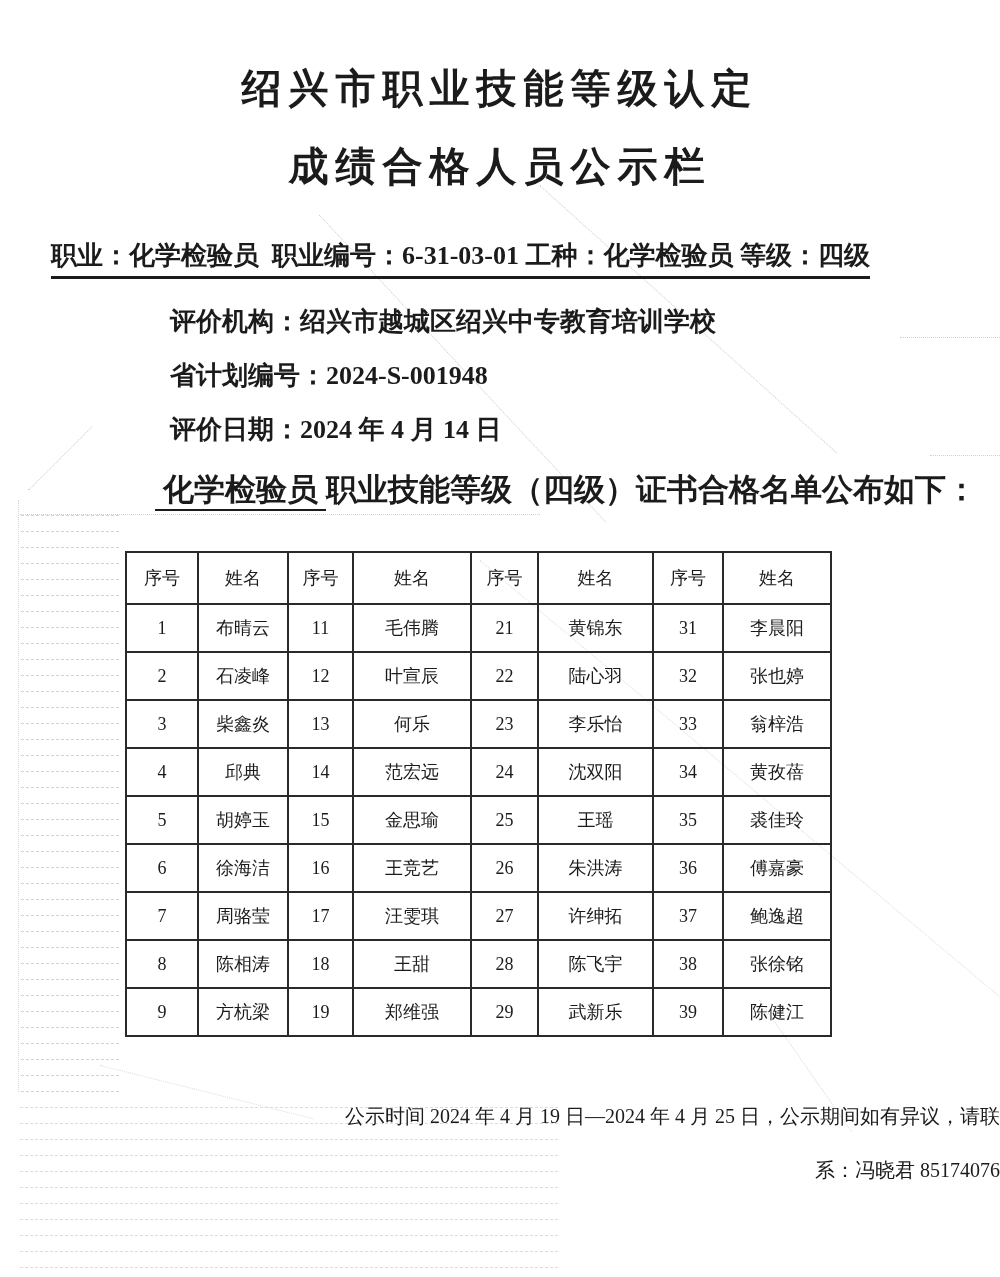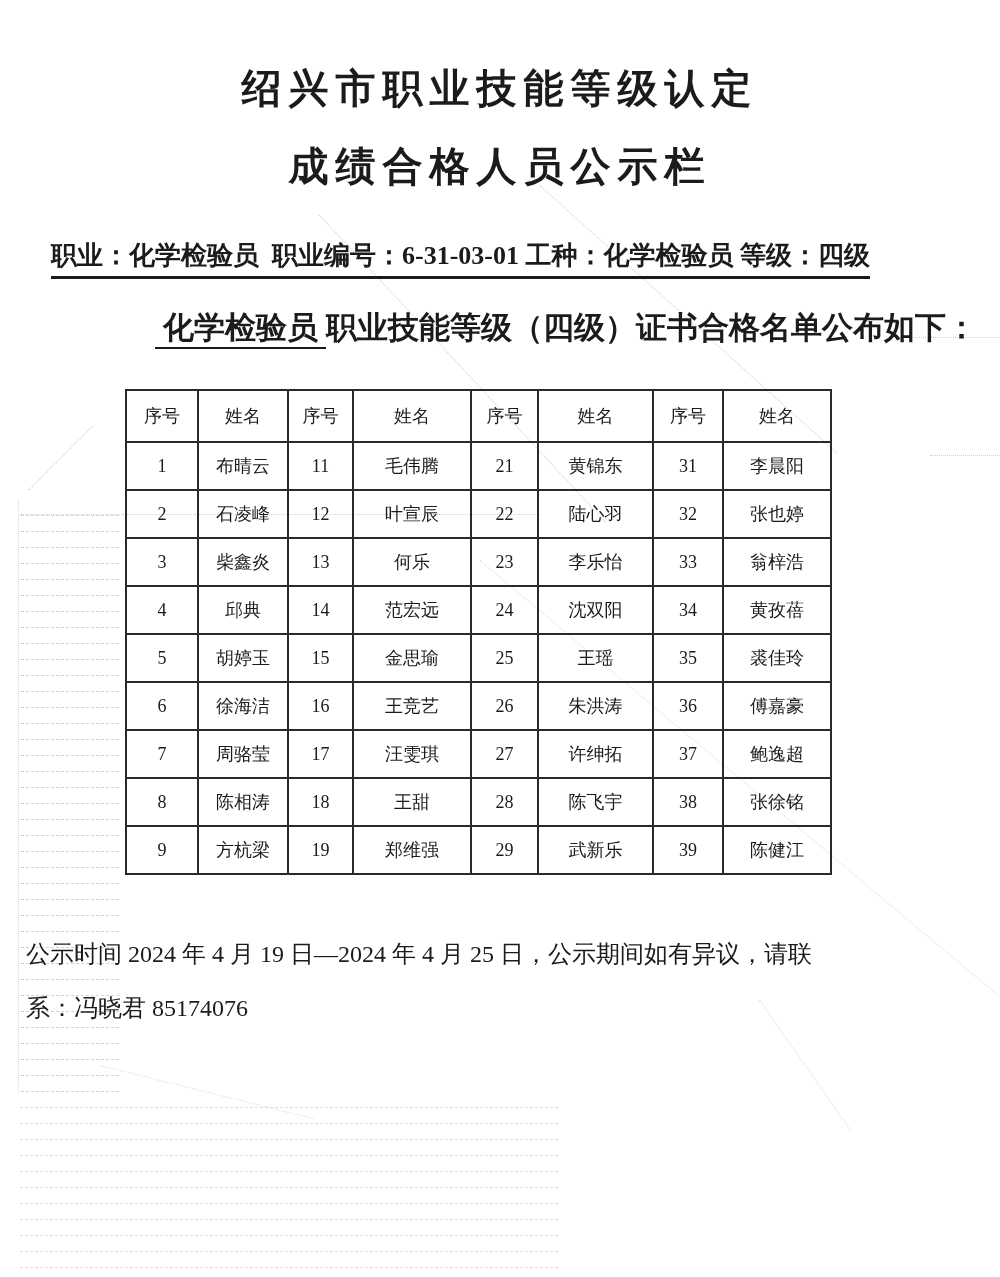--- a/index.html
+++ b/index.html
@@ -53,21 +53,21 @@
   table.names th,table.names td{
     border:2px solid #2a2a2a;
     text-align:center;vertical-align:middle;
     height:46px;padding:0;
     font-weight:400;
   }
   table.names th{height:50px;font-weight:400;}
   table.names td.empty{border:none;}
 
   
-  .footer-line{font-size:24px;text-align:left;line-height:30px;padding-left:26px;}
+  .footer-line{font-size:20px;text-align:right;line-height:30px;}
   .footer-1{margin-top:64px;}
   .footer-2{margin-top:24px;}
 
   
   .noise{position:absolute;z-index:1;pointer-events:none;}
   .rules{
     background-image:
       repeating-linear-gradient(to right,#ffffff 0 2px,rgba(0,0,0,0) 2px 5px),
       repeating-linear-gradient(to bottom,rgba(0,0,0,0) 0 15px,#bdbdbd 15px 16px);
     opacity:.65;
@@ -104,20 +104,23 @@
 
   <div class="content">
     <div class="title title-1">绍兴市职业技能等级认定</div>
     <div class="title title-2">成绩合格人员公示栏</div>
 
     <div>
       <span class="occupation-line">职业：化学检验员  职业编号：6-31-03-01 工种：化学检验员 等级：四级</span>
     </div>
 
     <div class="info-block">
+      <div class="info-line">评价机构：绍兴市越城区绍兴中专教育培训学校</div>
+      <div class="info-line">省计划编号：2024-S-001948</div>
+      <div class="info-line">评价日期：2024 年 4 月 14 日</div>
     </div>
 
     <div class="list-intro">
       <span class="underlined-occ">化学检验员</span><span>职业技能等级（四级）证书合格名单公布如下：</span>
     </div>
 
     <table class="names">
       <colgroup>
         <col style="width:72px">
           <col style="width:90px">

